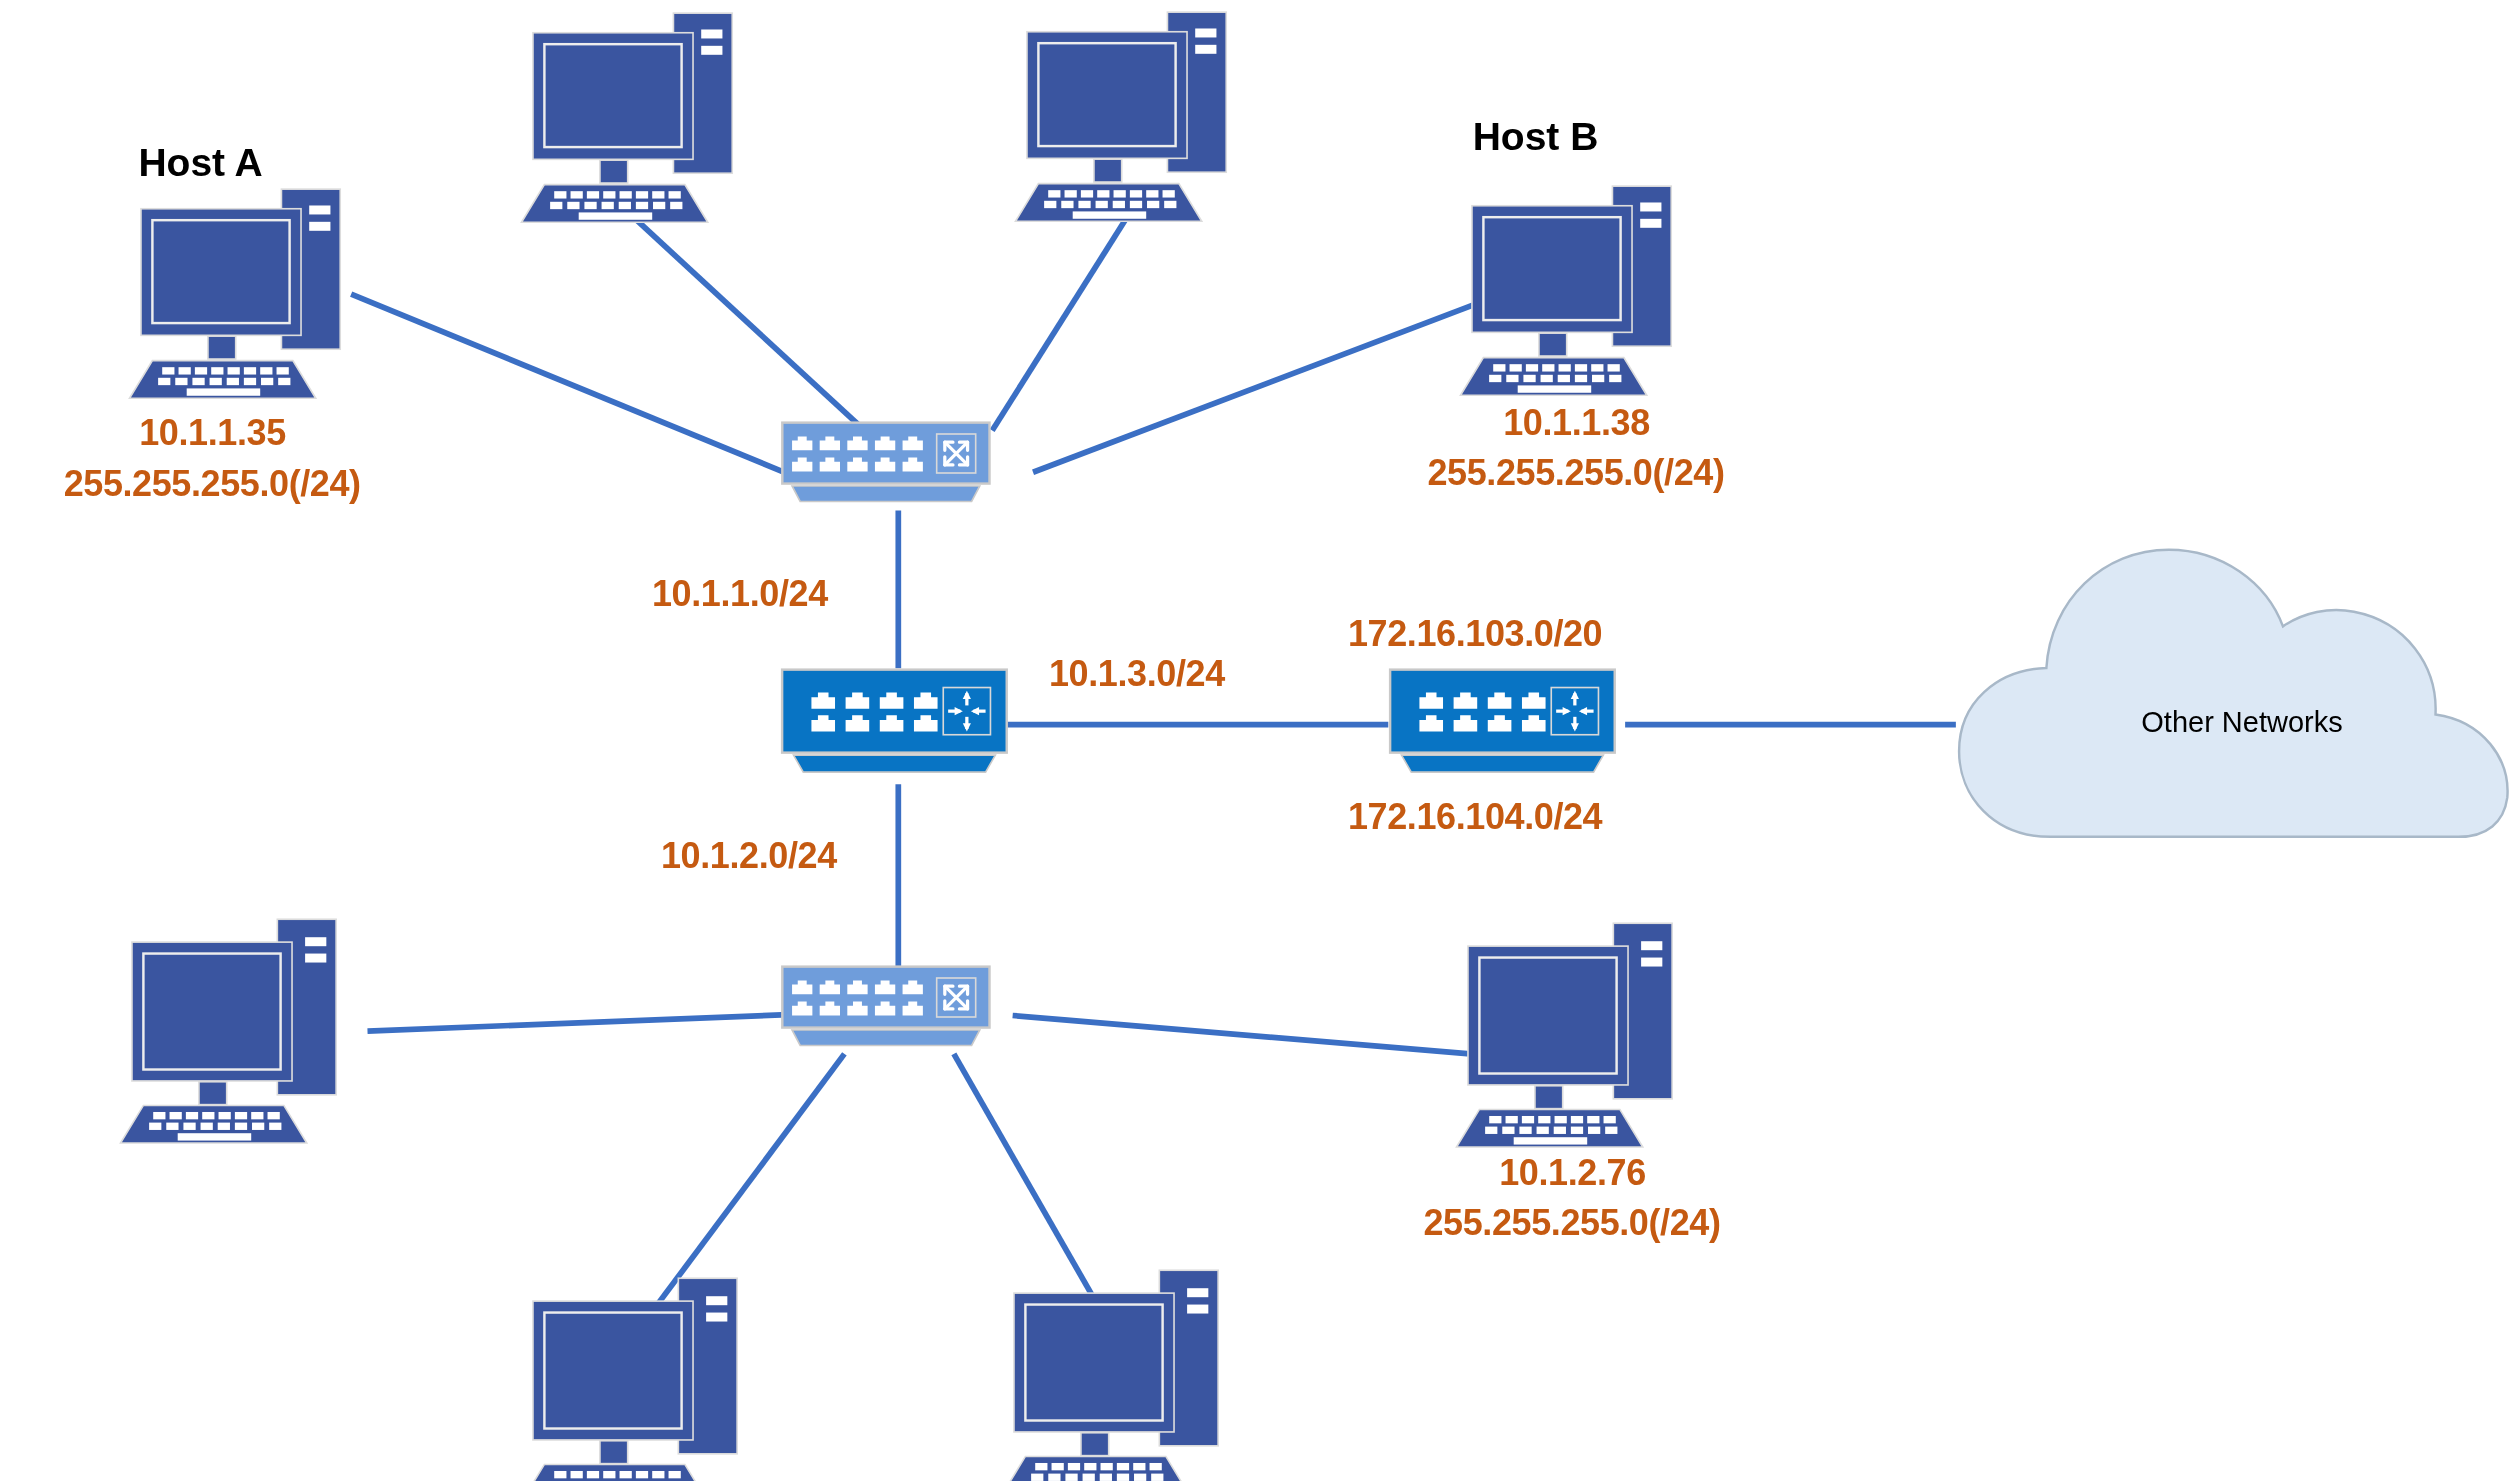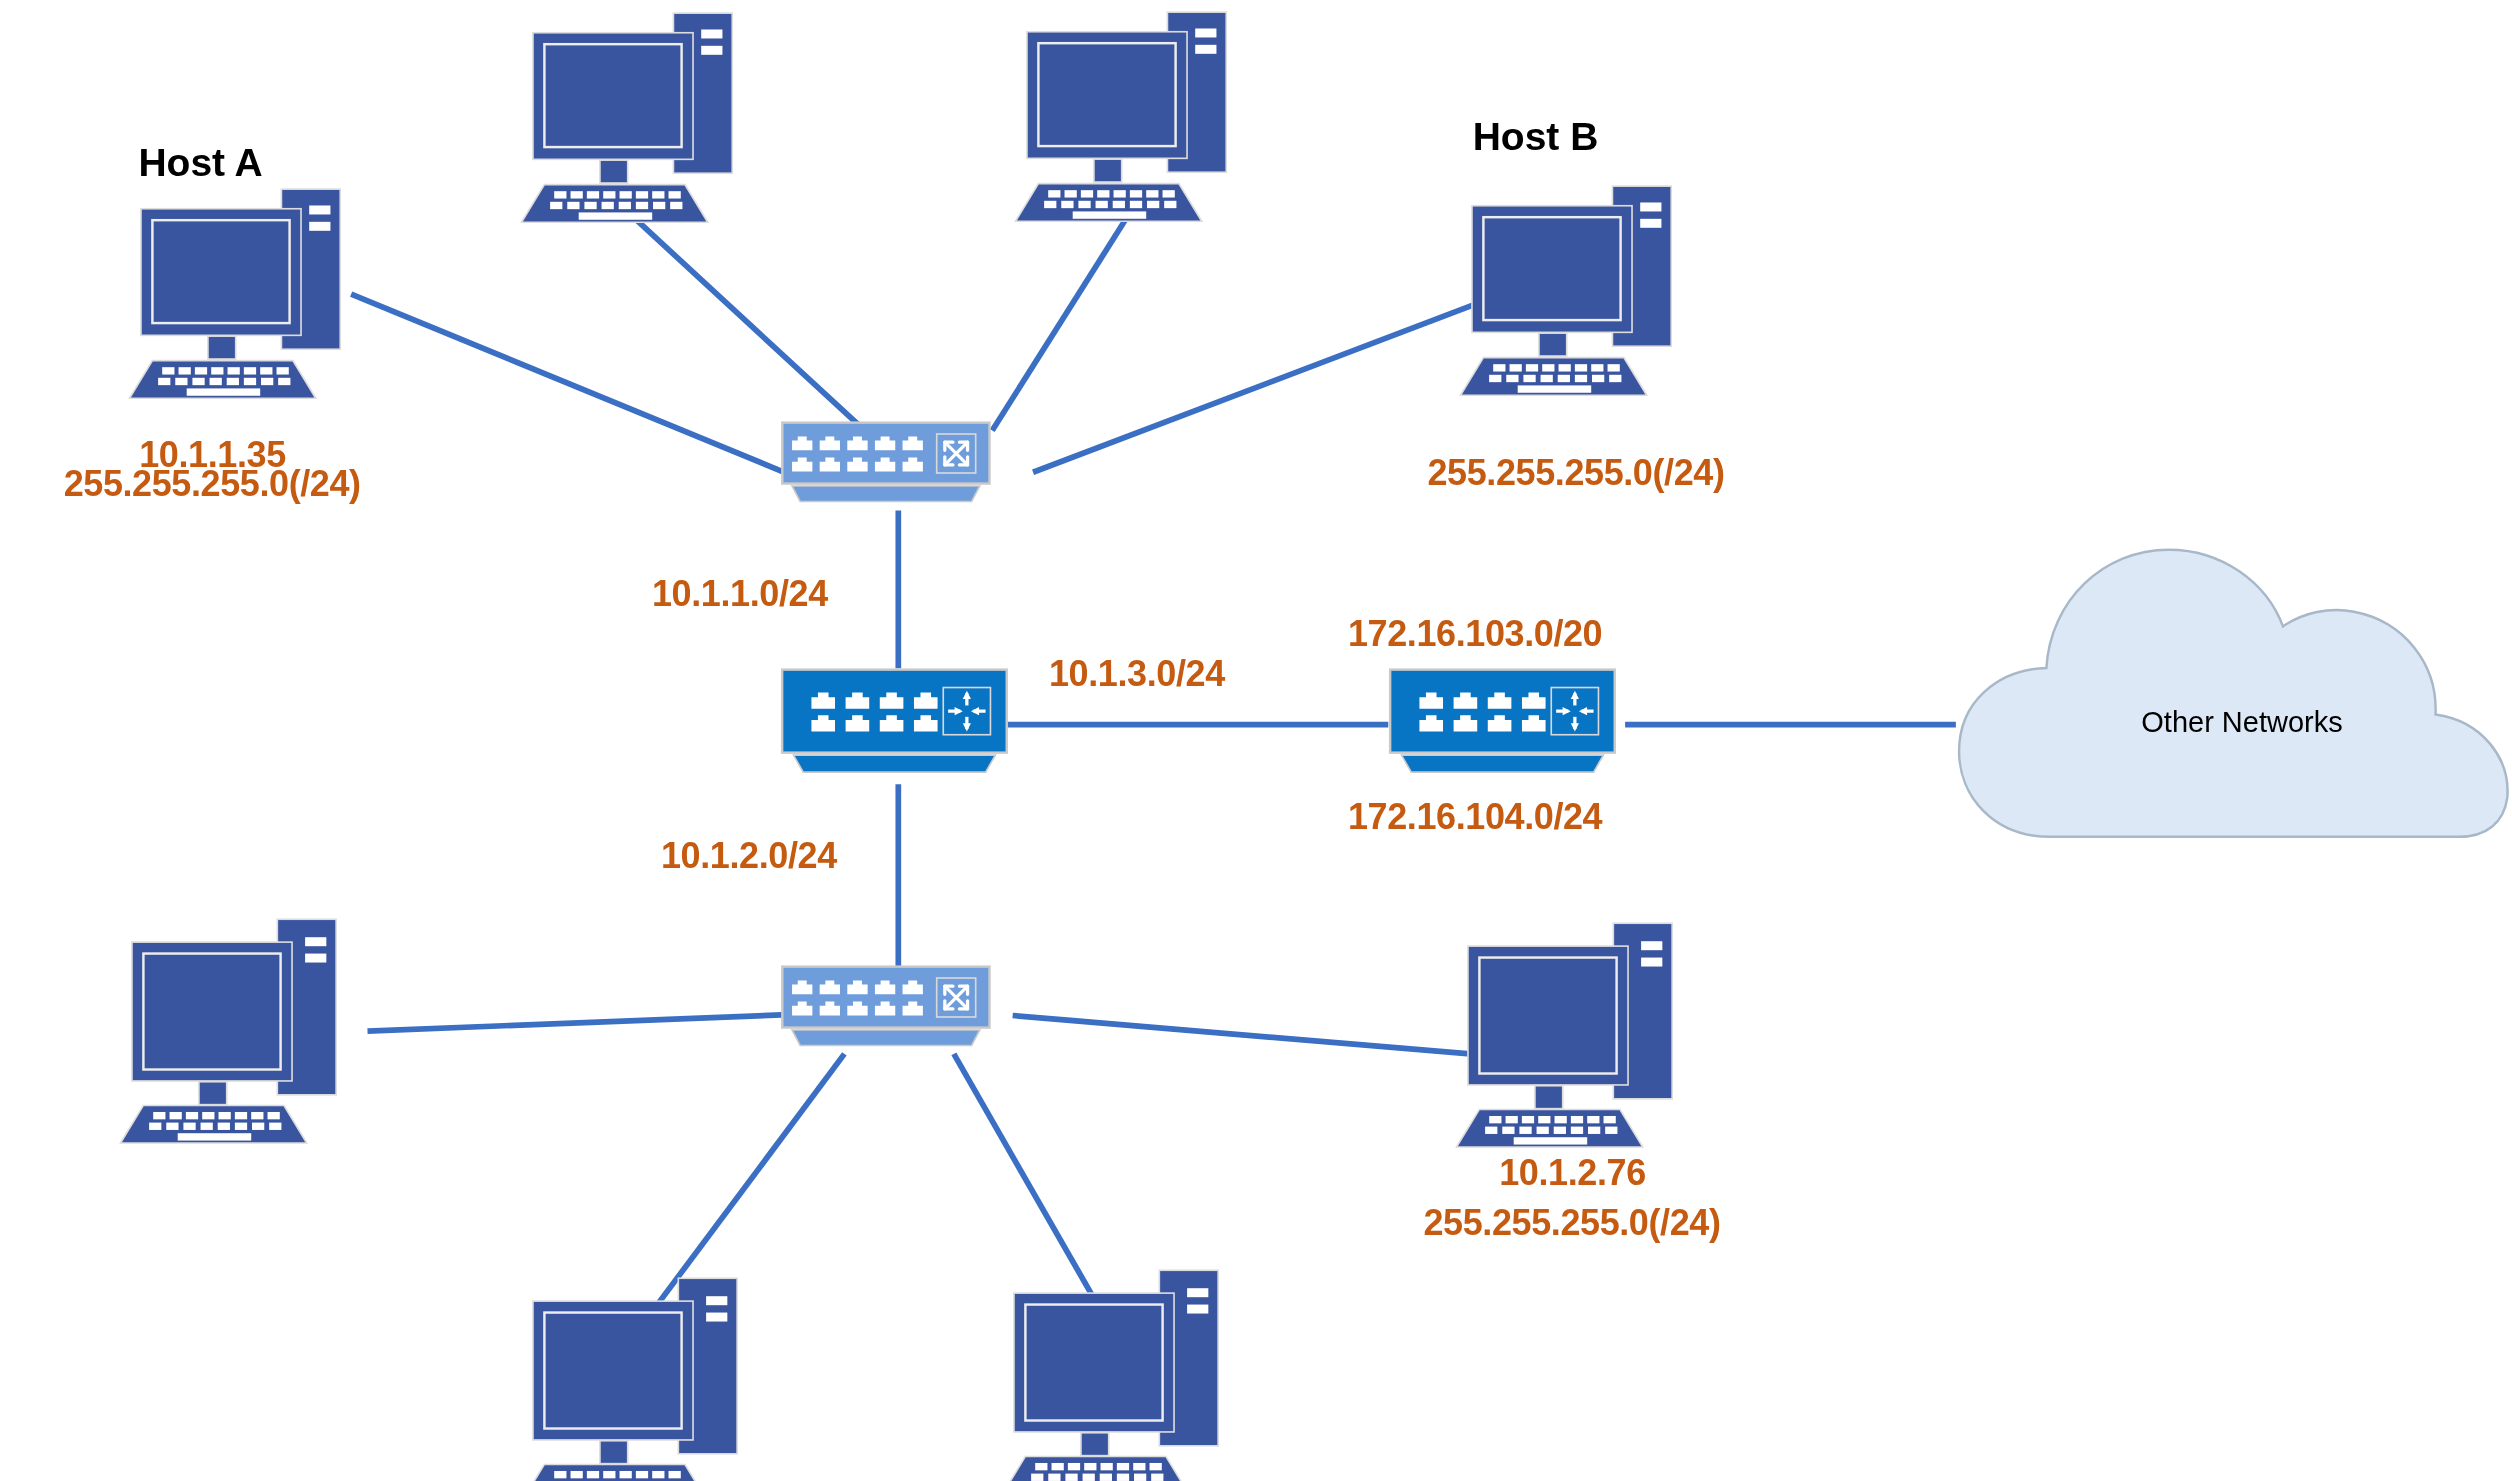--- a/index.html
+++ b/index.html
@@ -314,21 +314,21 @@
           <rect x="106" y="237" width="15" height="9"></rect>
         <rect x="127" y="237" width="15" height="9"></rect>
           <rect x="148" y="237" width="15" height="9"></rect>
         <rect x="169" y="237" width="15" height="9"></rect>
           <rect x="190" y="237" width="15" height="9"></rect>
         <rect x="78" y="250" width="90" height="9"></rect>
       </g>
     </svg>
   </div>
   <div class="label host center" style="left:90px; top:140px; width:221px;">Host A</div>
-  <div class="label orange center" style="left:33px; top:412px; width:359px;margin-top:22px;">10.1.1.35</div>
+  <div class="label orange center" style="left:33px; top:412px; width:359px;">10.1.1.35</div>
   <div class="label orange center" style="left:8.2px; top:463px; width:408px;">255.255.255.0(/24)</div>
 
   <div class="node" style="left:515px; top:8.2px; width:245px; height:221px;">
     <svg width="245" height="221" viewBox="0 0 300 270">
       <rect x="194" y="6" width="72" height="196" fill="#3A55A0" stroke="#DCDCDC" stroke-width="2"></rect>
       <rect x="228" y="26" width="26" height="11" fill="#FFFFFF"></rect>
       <rect x="228" y="46" width="26" height="11" fill="#FFFFFF"></rect>
       <rect x="22" y="30" width="196" height="155" fill="#3A55A0" stroke="#DCDCDC" stroke-width="2"></rect>
       <rect x="36" y="44" width="168" height="126" fill="#3A55A0" stroke="#EDEDED" stroke-width="3"></rect>
       <rect x="104" y="186" width="34" height="28" fill="#3A55A0" stroke="#DCDCDC" stroke-width="2"></rect>
@@ -410,20 +410,21 @@
           <rect x="106" y="237" width="15" height="9"></rect>
         <rect x="127" y="237" width="15" height="9"></rect>
           <rect x="148" y="237" width="15" height="9"></rect>
         <rect x="169" y="237" width="15" height="9"></rect>
           <rect x="190" y="237" width="15" height="9"></rect>
         <rect x="78" y="250" width="90" height="9"></rect>
       </g>
     </svg>
   </div>
   <div class="label host center" style="left:1425px; top:114px; width:221px;">Host B</div>
+  <div class="label orange center" style="left:1397px; top:402px; width:359px;">10.1.1.38</div>
   <div class="label orange center" style="left:1372px; top:452px; width:408px;">255.255.255.0(/24)</div>
 
   <div class="node" style="left:114px; top:911px; width:245px; height:237px;">
     <svg width="245" height="237" viewBox="0 0 300 290">
       <rect x="200" y="10" width="72" height="215" fill="#3A55A0" stroke="#DCDCDC" stroke-width="2"></rect>
       <rect x="234" y="32" width="26" height="11" fill="#FFFFFF"></rect>
       <rect x="234" y="52" width="26" height="11" fill="#FFFFFF"></rect>
       <rect x="22" y="38" width="196" height="170" fill="#3A55A0" stroke="#DCDCDC" stroke-width="2"></rect>
       <rect x="36" y="52" width="168" height="142" fill="#3A55A0" stroke="#EDEDED" stroke-width="3"></rect>
       <rect x="104" y="209" width="34" height="28" fill="#3A55A0" stroke="#DCDCDC" stroke-width="2"></rect>

